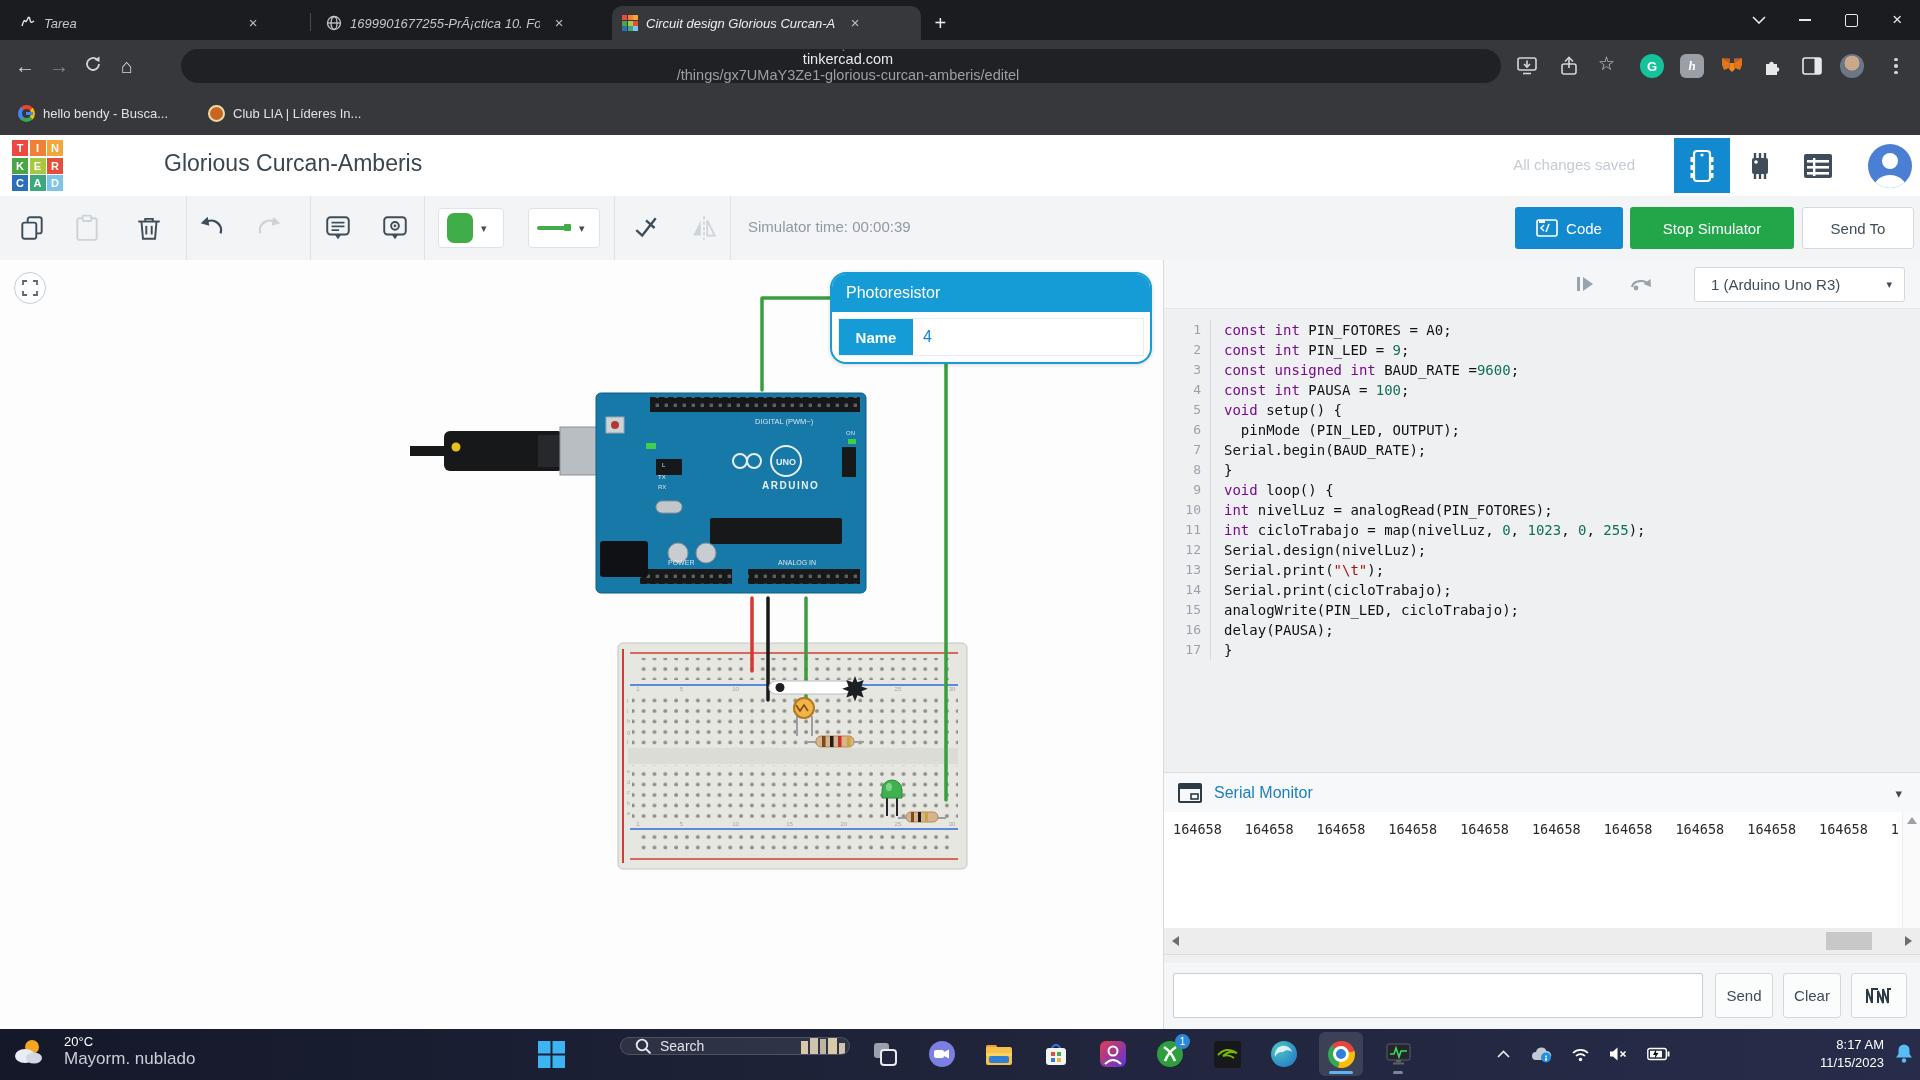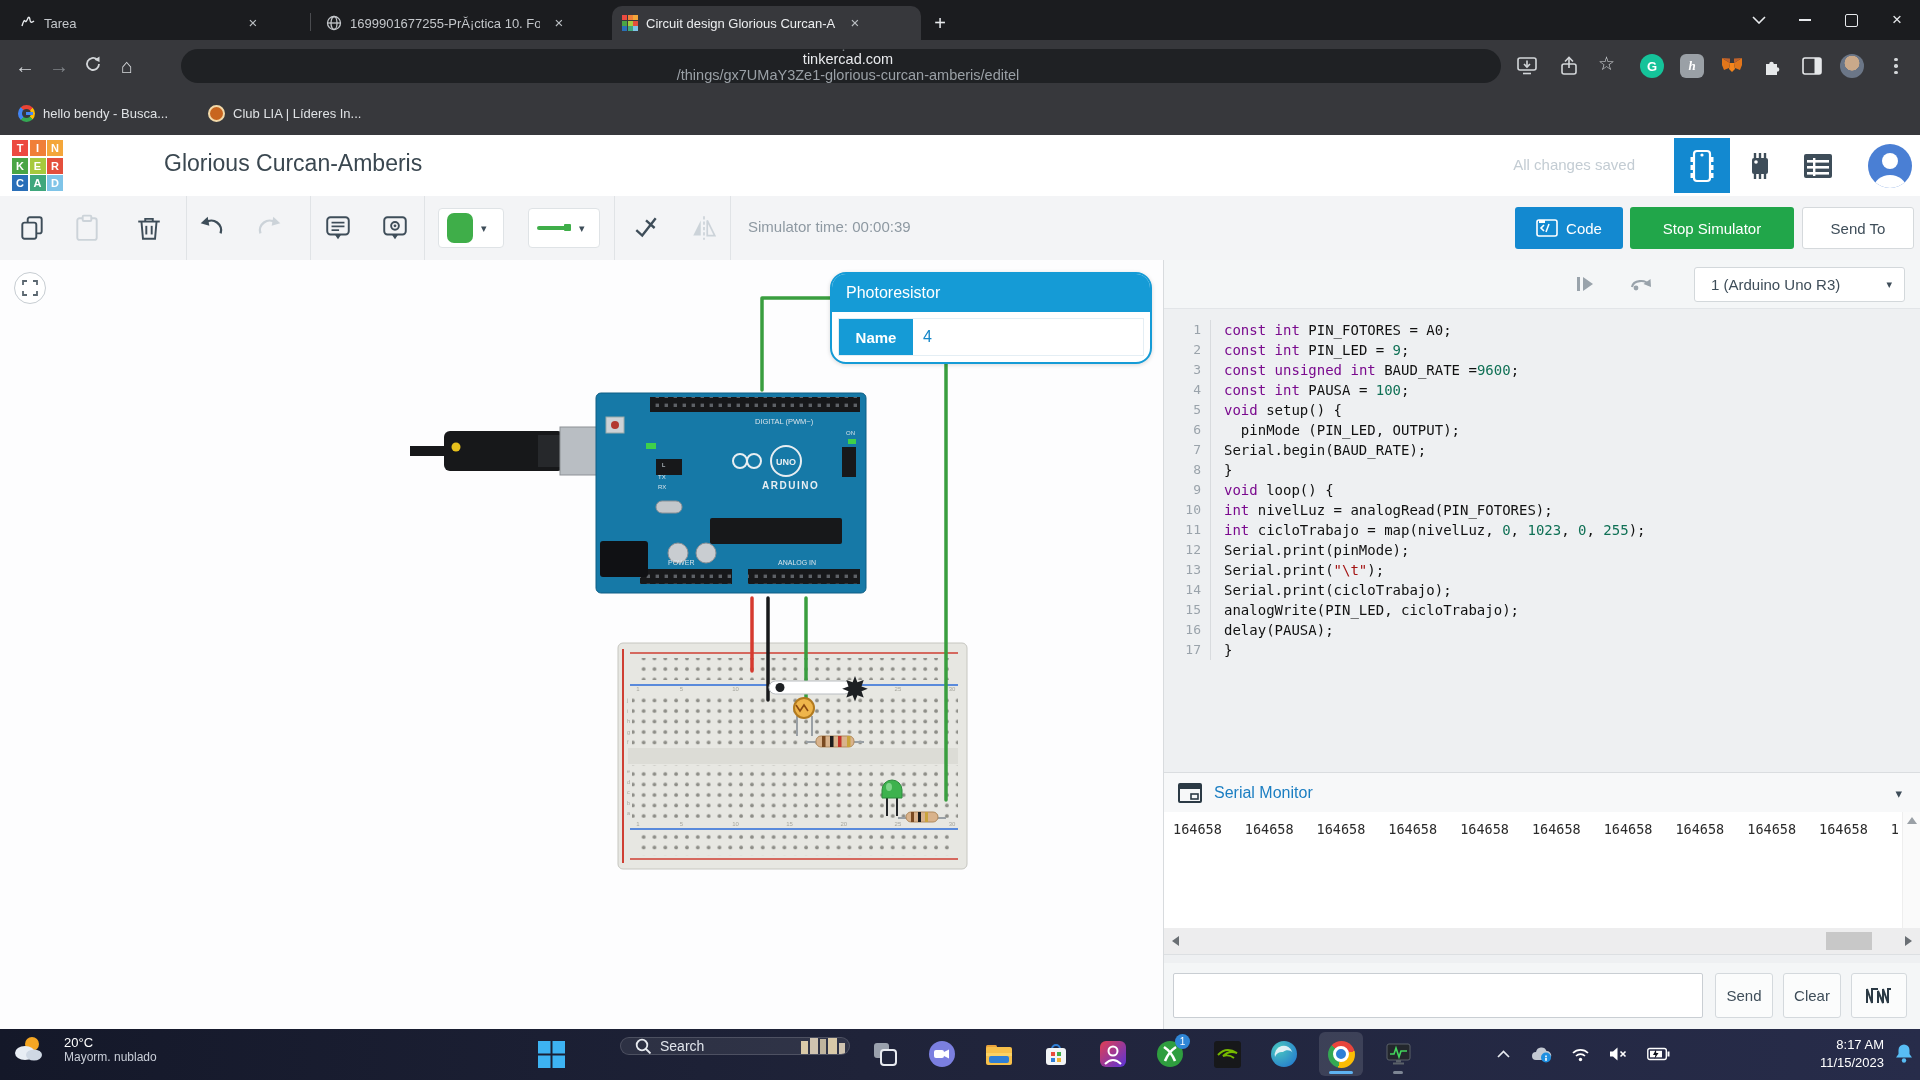--- a/index.html
+++ b/index.html
@@ -1,19 +1,19 @@
 <!DOCTYPE html>
 <html><head>
 <meta charset="utf-8">
 <style>
   html,body{margin:0;padding:0;background:#000;}
   #screen{position:relative;width:1920px;height:1080px;overflow:hidden;font-family:"Liberation Sans",sans-serif;background:#fff;}
   .abs{position:absolute;}
   
-  #tabstrip{position:absolute;left:0;top:0;width:1920px;height:40px;background:#1b1c1f;}
+  #tabstrip{position:absolute;left:0;top:0;width:1920px;height:40px;background:#1b1c1f;font-style:italic;}
   .tab{position:absolute;top:6px;height:34px;display:flex;align-items:center;padding:0 10px;color:#c4c7cb;font-size:13px;}
   .tab--active{background:#37383c;border-radius:10px 10px 0 0;color:#eceef0;}
   .tab .title{white-space:nowrap;overflow:hidden;max-width:190px;flex:1;}
   .tab-close{margin-left:10px;color:#bdc1c5;font-size:15px;width:18px;height:18px;line-height:18px;text-align:center;border-radius:50%;}
   .tab-sep{position:absolute;top:13px;width:1px;height:18px;background:#4a4b4f;}
   .favicon{width:16px;height:16px;margin-right:8px;flex:none;}
   #win-controls{position:absolute;right:0;top:0;height:40px;display:flex;}
   .winbtn{width:46px;height:40px;display:flex;align-items:center;justify-content:center;color:#e8eaed;}
   #addrbar{position:absolute;left:0;top:40px;width:1920px;height:52px;background:#37383c;display:flex;align-items:center;}
   .navic{color:#d3d6d9;font-size:20px;width:34px;text-align:center;}
@@ -72,21 +72,21 @@
   .tri-l{width:0;height:0;border-top:5px solid transparent;border-bottom:5px solid transparent;border-right:7px solid #6a6f74;position:absolute;top:8px;}
   .tri-r{width:0;height:0;border-top:5px solid transparent;border-bottom:5px solid transparent;border-left:7px solid #6a6f74;position:absolute;top:8px;}
   #hthumb{position:absolute;left:662px;top:4px;width:46px;height:18px;background:#c8c8c8;}
   #inputrow{position:absolute;left:0;top:703px;width:100%;height:66px;background:#f4f6f7;}
   #serialinput{position:absolute;left:9px;top:10px;width:530px;height:45px;border:1px solid #c9ced3;border-radius:2px;background:#fff;box-sizing:border-box;font-size:15px;padding:0 10px;font-family:"Liberation Sans",sans-serif;}
   .srlbtn{position:absolute;top:10px;height:45px;background:#fbfcfc;border:1px solid #d4d9dd;border-radius:3px;color:#3e4d59;font-size:15px;display:flex;align-items:center;justify-content:center;box-sizing:border-box;}
   
   #taskbar{position:absolute;left:0;top:1029px;width:1920px;height:51px;background:linear-gradient(90deg,#141829,#1f2339 45%,#272c4a);}
   #weather{position:absolute;left:12px;top:5px;display:flex;align-items:center;gap:20px;color:#fff;}
   #weather .t1{font-size:13px;}
-  #weather .t2{font-size:12px;color:#c9ced8;}
+  #weather .t2{font-size:17px;color:#c9ced8;}
   #searchpill{position:absolute;left:620px;top:8px;width:230px;height:18px;border-radius:17px;background:rgba(255,255,255,.08);border:1px solid rgba(255,255,255,.15);display:flex;align-items:center;overflow:hidden;box-sizing:border-box;}
   #searchpill .lbl{color:#e0e4eb;font-size:14px;margin-left:8px;flex:1;}
   .tbslot{width:44px;height:44px;display:flex;align-items:center;justify-content:center;border-radius:6px;position:relative;flex:none;}
   .tbslot.active{background:rgba(255,255,255,.12);}
   .underbar{position:absolute;bottom:2px;left:10px;width:24px;height:3px;border-radius:2px;background:#5fb3f2;}
   .underdot{position:absolute;bottom:2px;left:17px;width:10px;height:3px;border-radius:2px;background:#7d8594;}
   #centericons{position:absolute;left:863px;top:3px;display:flex;gap:13px;}
   #tray{position:absolute;right:250px;top:3px;height:44px;display:flex;align-items:center;gap:19px;}
   #clock{position:absolute;right:36px;top:7px;text-align:right;color:#fff;font-size:13px;line-height:18px;}
   #bellbox{position:absolute;right:6px;top:14px;}
@@ -571,21 +571,21 @@
         <div class="cl">
           <span class="ln">10</span>
           <span class="ct"><span class="tok-k">int</span> nivelLuz = analogRead(PIN_FOTORES);</span>
         </div>
         <div class="cl">
           <span class="ln">11</span>
           <span class="ct"><span class="tok-k">int</span> cicloTrabajo = map(nivelLuz, <span class="tok-n">0</span>, <span class="tok-n">1023</span>, <span class="tok-n">0</span>, <span class="tok-n">255</span>);</span>
         </div>
         <div class="cl">
           <span class="ln">12</span>
-          <span class="ct">Serial.print(pinMode);</span>
+          <span class="ct">Serial.design(nivelLuz);</span>
         </div>
         <div class="cl">
           <span class="ln">13</span>
           <span class="ct">Serial.print(<span class="tok-s">"\t"</span>);</span>
         </div>
         <div class="cl">
           <span class="ln">14</span>
           <span class="ct">Serial.print(cicloTrabajo);</span>
         </div>
         <div class="cl">

